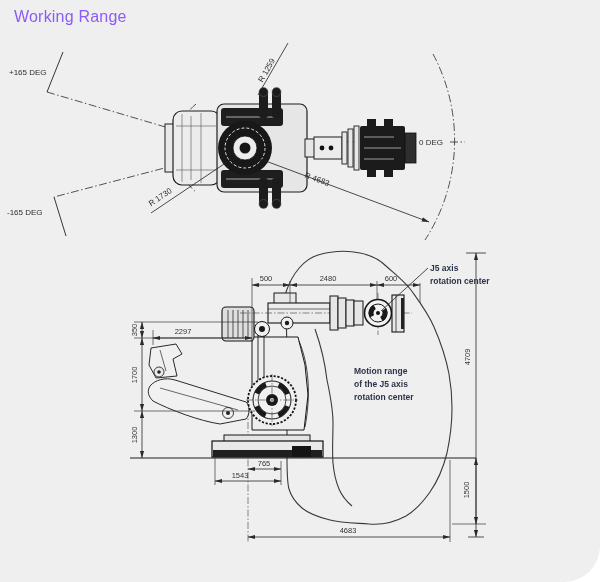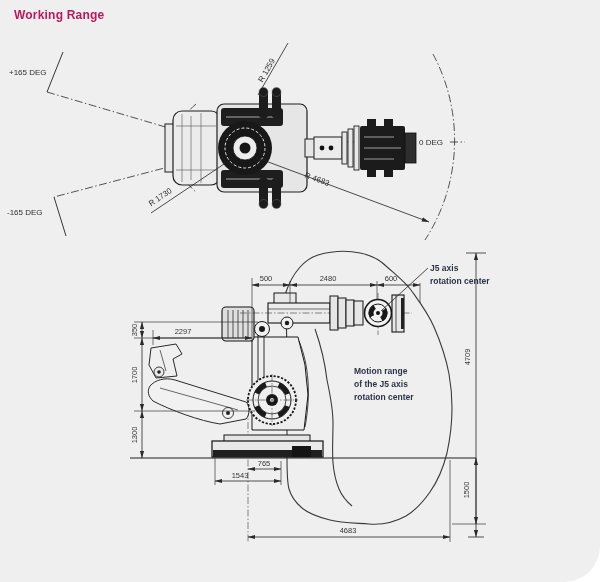--- a/index.html
+++ b/index.html
@@ -1,20 +1,20 @@
 <!DOCTYPE html>
 <html><head>
 <meta charset="utf-8">
 <style>
   html,body{margin:0;padding:0;background:#ffffff;}
   #page{position:relative;width:600px;height:582px;background:#efefef;
         border-bottom-right-radius:36px;overflow:hidden;
         font-family:"Liberation Sans",sans-serif;}
-  #title{position:absolute;left:14px;top:8px;font-size:12px;font-weight:bold;
-         color:#be185d;letter-spacing:.2px;}
+  #title{position:absolute;left:14px;top:8px;font-size:16px;font-weight:normal;
+         color:#8b5cf6;letter-spacing:.2px;}
   svg{position:absolute;left:0;display:block;}
   #topview{top:0;}
   #sideview{top:245px;}
   .ink{stroke:#1f1f1f;fill:none;}
   .dim{stroke:#2a2a2a;stroke-width:.8;fill:none;}
   .ext{stroke:#2a2a2a;stroke-width:.65;fill:none;}
   .dashdot{stroke:#2a2a2a;stroke-width:.8;fill:none;stroke-dasharray:8 2.5 1.5 2.5;}
   .cl{stroke:#3a3a3a;stroke-width:.6;fill:none;stroke-dasharray:7 2 1.5 2;}
   .env{stroke:#3a3a3a;stroke-width:1.1;fill:none;}
   .dimtxt{font-family:"Liberation Sans",sans-serif;font-size:7.5px;fill:#333333;}

